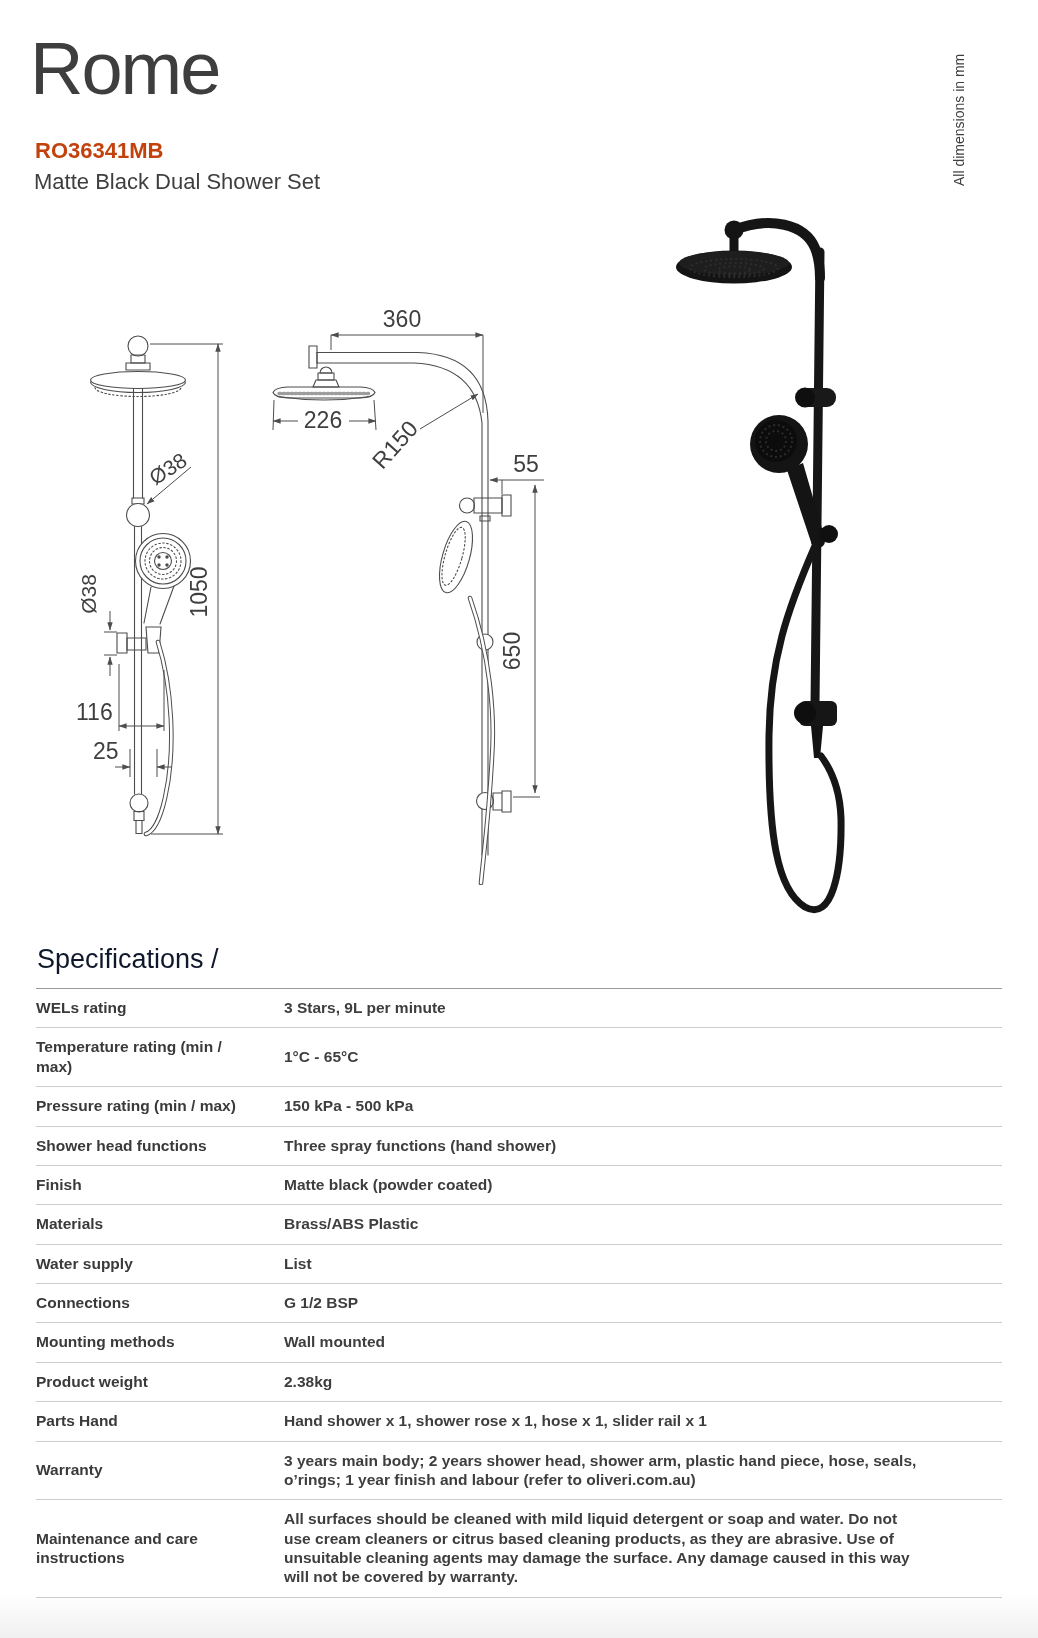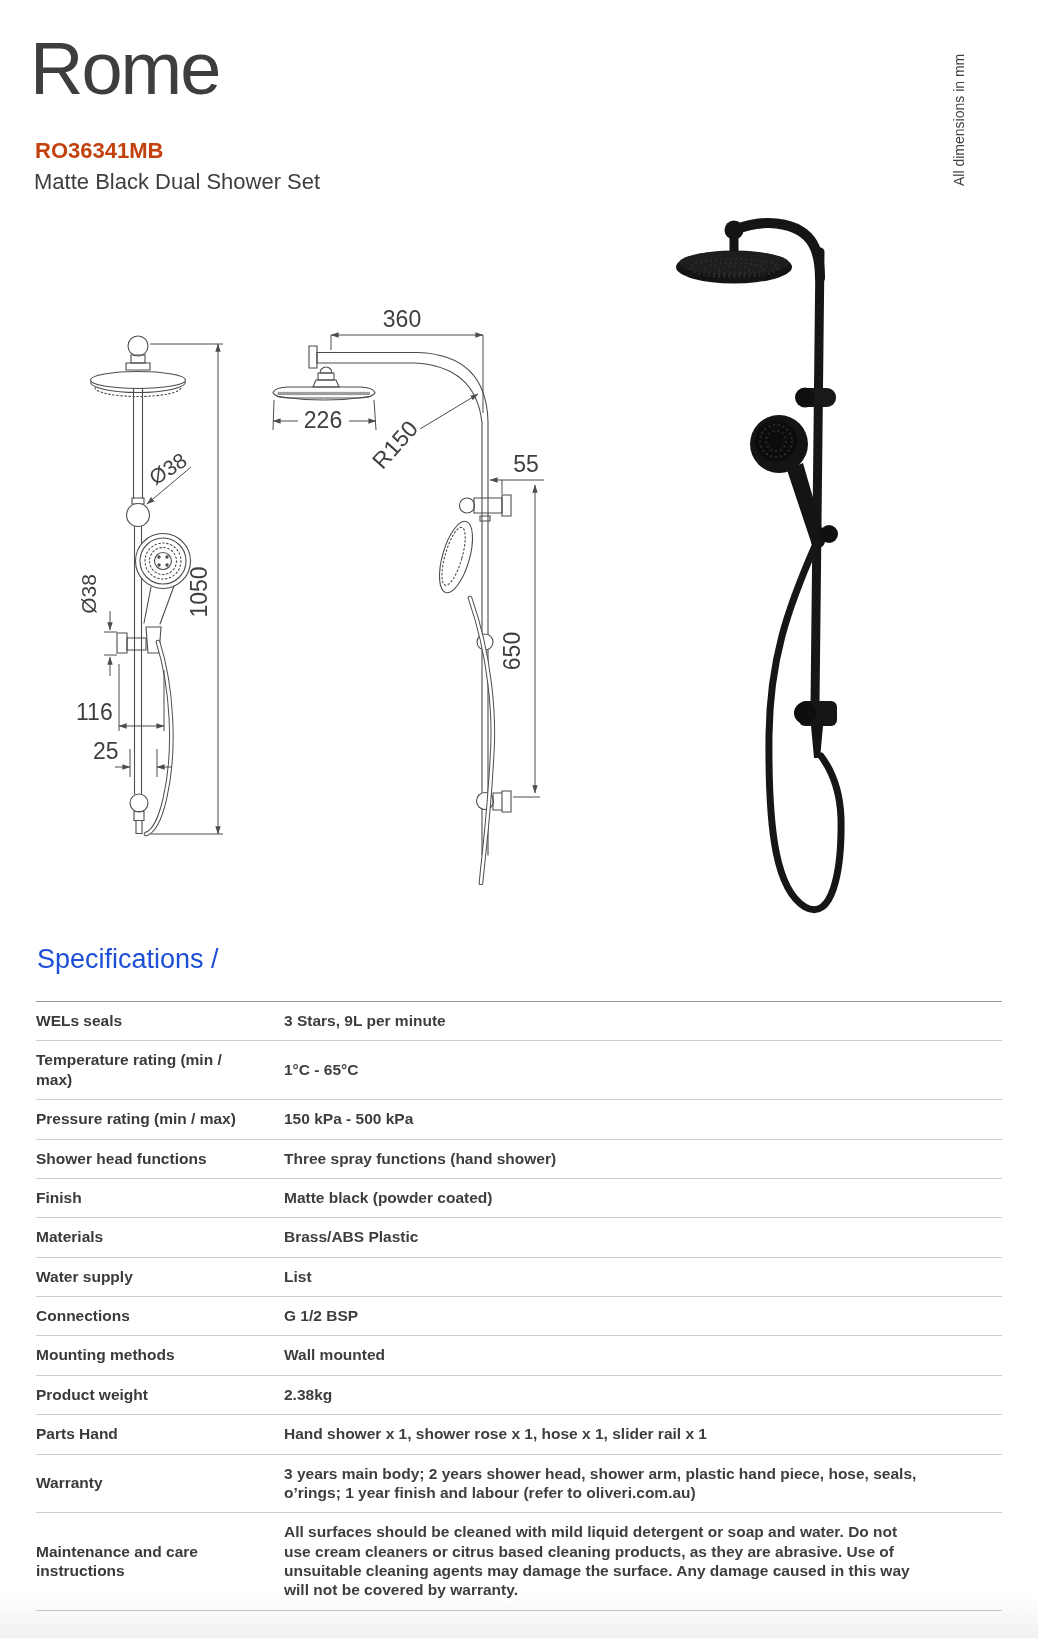--- a/index.html
+++ b/index.html
@@ -29,21 +29,21 @@
   svg .ln   { stroke:#4d4d4d; stroke-width:1.1; fill:none; stroke-linecap:round; }
   svg .fillw{ fill:#ffffff; }
   svg .dots { stroke-dasharray:1.6 2.4; }
   svg .dim  { stroke:#4d4d4d; stroke-width:1; fill:none; }
   svg .hose { stroke:#4d4d4d; stroke-width:4.6; fill:none; stroke-linecap:round; }
   svg .hose-core { stroke:#ffffff; stroke-width:2.6; fill:none; stroke-linecap:round; }
   svg .dim-text { font-family:"Liberation Sans", sans-serif; font-size:23px; fill:#3f3f3f; }
   svg .dim-text-sm { font-family:"Liberation Sans", sans-serif; font-size:21px; fill:#3f3f3f; }
 
   .specs { position:absolute; left:36px; top:944px; width:966px; }
-  .specs h2 { margin:0 0 26px 1px; font-size:27px; font-weight:400; color:#1d4ed8; }
+  .specs h2 { margin:0 0 13px 1px; font-size:27px; font-weight:400; color:#0f172a; }
   .spec-table { border-top:1px solid #9b9b9b; }
   .spec-row {
     display:grid; grid-template-columns:248px 1fr; align-items:center;
     border-bottom:1px solid #cccccc; padding:9px 0 10px;
   }
   .spec-label { font-size:15.5px; font-weight:700; line-height:1.25; padding-right:34px; color:#3a3a3a; }
   .spec-value { font-size:15.5px; font-weight:700; line-height:1.25; max-width:640px; color:#3e3e3e; }
 </style>
 </head>
 <body>
@@ -243,21 +243,21 @@
       </g>
 
       <path d="M200,356 C172,420 155,470 154,545 C153,645 162,700 190,717 C217,732 227,682 226,628 C225,601 218,582 206,566" stroke="#161616" stroke-width="7" fill="none" stroke-linecap="round"></path>
     </g>
   </svg>
 
   <div class="specs">
     <h2>Specifications /</h2>
     <div class="spec-table">
       <div class="spec-row">
-        <div class="spec-label">WELs seals</div>
+        <div class="spec-label">WELs rating</div>
         <div class="spec-value">3 Stars, 9L per minute</div>
       </div>
       <div class="spec-row">
         <div class="spec-label">Temperature rating (min / max)</div>
         <div class="spec-value">1°C - 65°C</div>
       </div>
       <div class="spec-row">
         <div class="spec-label">Pressure rating (min / max)</div>
         <div class="spec-value">150 kPa - 500 kPa</div>
       </div>

